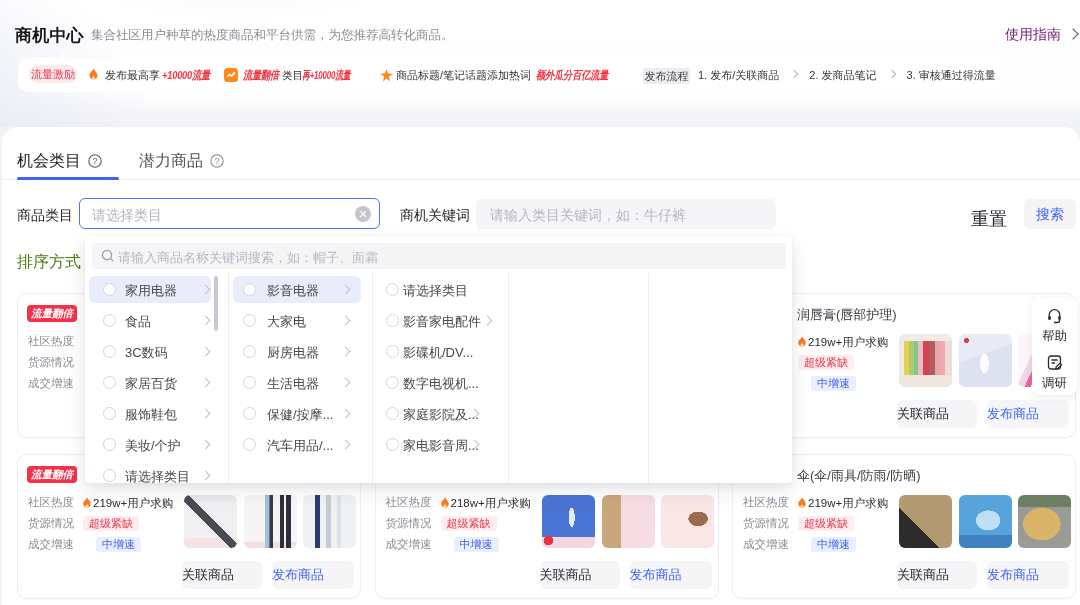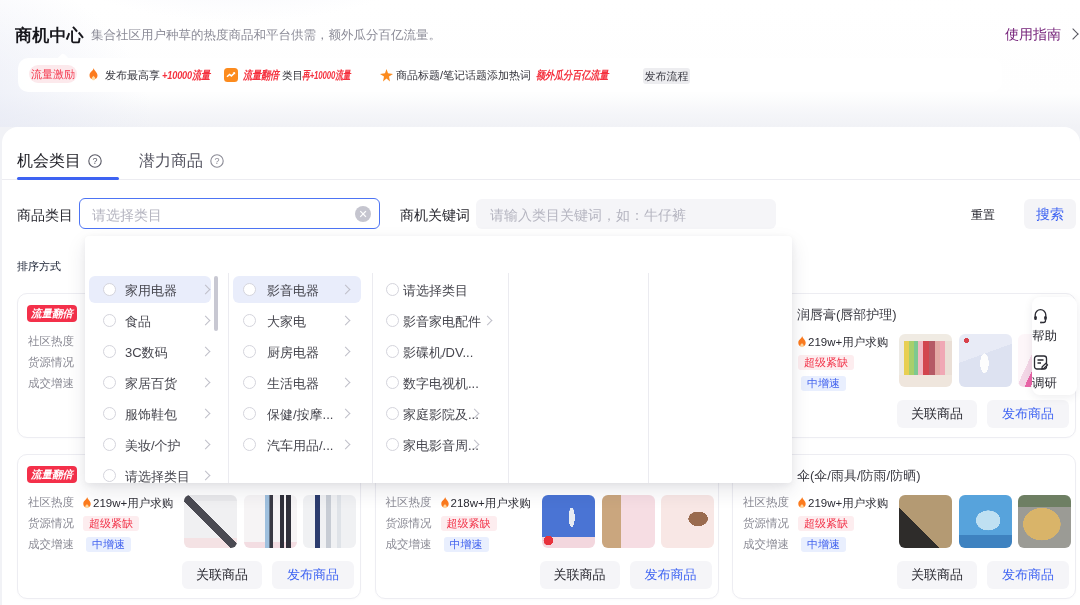--- a/index.html
+++ b/index.html
@@ -34,58 +34,58 @@
 #tabline{left:2px;top:179px;width:1078px;height:1px;background:#ececf1}
 #uline{left:17px;top:177px;width:102px;height:3px;background:#3e63f2;border-radius:2px}
 .tab{top:151px;font-size:16px}
 .qicon{display:inline-block;vertical-align:-2px;margin-left:7px}
 
 .flabel{font-size:14px;color:#26262e;top:207px}
 #sel{left:79px;top:198px;width:301px;height:31px;border:1px solid #4d74f4;border-radius:6px;background:#fff;box-sizing:border-box}
 .ph{font-size:14px;color:#b5b5c0}
 #clr{left:355px;top:206px;width:16px;height:16px;border-radius:50%;background:#c5c5cf;color:#fff;font-size:11px;line-height:16px;text-align:center}
 #inp2{left:476px;top:199px;width:300px;height:30px;background:#f5f5f8;border-radius:6px}
-#btn-reset{left:971px;top:207px;font-size:12px;color:#26262e}
+#btn-reset{left:971px;top:207px;font-size:18px;color:#26262e}
 #btn-search{left:1024px;top:199px;width:52px;height:30px;background:#f4f4f7;border-radius:6px;color:#3e63f2;font-size:14px;line-height:30px;text-align:center}
-#sortlab{left:17px;top:259px;font-size:11px;color:#0f172a}
+#sortlab{left:17px;top:252px;font-size:16px;color:#4d7c0f}
 
 .card{position:absolute;width:344px;height:145px;background:#fff;border:1px solid #ededf2;border-radius:10px;box-sizing:border-box;box-shadow:0 1px 3px rgba(50,50,80,.02)}
 .badge{position:absolute;left:9px;top:11px;width:50px;height:17px;background:#f4304a;border-radius:4px;color:#fff;font-size:10.5px;line-height:17px;text-align:center;font-style:italic;font-weight:700}
 .ctitle{position:absolute;left:64px;top:12px;font-size:13px;color:#3a3a42;white-space:nowrap}
 .lab{position:absolute;left:10px;font-size:11.5px;color:#8a8a94;white-space:nowrap}
 .val{position:absolute;left:64px;top:41px;font-size:11.5px;color:#2b2b33;font-weight:500;white-space:nowrap}
 .flame{display:inline-block;vertical-align:-2px;margin-right:1px}
 .pr{position:absolute;left:65px;top:61px;height:15px;padding:0 6px;background:#fdedef;color:#f2354b;font-size:11px;line-height:15px;border-radius:3px;white-space:nowrap}
-.pb{position:absolute;left:68px;top:82px;height:15px;padding:0 6px;background:#e9effe;color:#4061ee;font-size:11px;line-height:15px;border-radius:3px;white-space:nowrap}
+.pb{position:absolute;left:78px;top:82px;height:15px;padding:0 6px;background:#e9effe;color:#4061ee;font-size:11px;line-height:15px;border-radius:3px;white-space:nowrap}
 .thumb{position:absolute;top:40px;width:53px;height:53px;border-radius:6px;overflow:hidden}
 .th1{left:166px}.th2{left:226px}.th3{left:285px}
-.btn{position:absolute;top:106px;height:28px;background:#f5f5f8;border-radius:6px;font-size:13px;line-height:28px;text-align:center;color:#26262e}
+.btn{position:absolute;top:106px;height:28px;background:#f5f5f8;border-radius:6px;font-size:13px;line-height:28px;text-align:left;color:#26262e}
 .btn.b1{left:164px;width:80px}
 .btn.b2{left:254px;width:82px;color:#3e63f2}
 
 #panel{left:85px;top:236px;width:707px;height:247px;background:#fff;border-radius:4px;
  box-shadow:0 8px 20px rgba(31,31,56,.10),0 2px 6px rgba(31,31,56,.06);overflow:hidden}
 #psearch{position:absolute;left:7px;top:7px;width:694px;height:26px;background:#f5f5f8;border-radius:4px;box-sizing:border-box}
 #psearch span{position:absolute;left:26px;top:6px;font-size:13px;color:#b6b6c1}
 .csep{position:absolute;top:37px;bottom:0;width:1px;background:#ebebf0}
 .item{position:absolute;height:27px;border-radius:6px}
 .item .radio{position:absolute;left:14px;top:7px;width:13px;height:13px;border:1px solid #d4d4dc;border-radius:50%;background:#fff;box-sizing:border-box}
 .item .itxt{position:absolute;left:36px;top:6px;font-size:13px;color:#46464e;white-space:nowrap}
 .item .ichev{position:absolute;top:10px;width:6px;height:6px;border-top:1.4px solid #bfbfc9;border-right:1.4px solid #bfbfc9;transform:rotate(45deg)}
 .item.sel{background:#e9edfb}
 #pscroll{position:absolute;left:129px;top:40px;width:4px;height:55px;background:#c8c8d2;border-radius:2px}
 
-#tbar{left:1032px;top:297px;width:45px;height:98px;background:#fff;border-radius:8px;box-shadow:0 2px 10px rgba(31,31,56,.08);text-align:left}
+#tbar{left:1032px;top:297px;width:45px;height:98px;background:#fff;border-radius:8px;box-shadow:0 2px 10px rgba(31,31,56,.08);text-align:center}
 #tbar .tt{font-size:12.5px;color:#26262e}
 </style>
 </head>
 <body>
 <div class="abs" id="hdr"></div>
 <div class="abs" id="t1">商机中心</div>
-<div class="abs" id="t2">集合社区用户种草的热度商品和平台供需，额外瓜分百亿流量。</div>
+<div class="abs" id="t2">集合社区用户种草的热度商品和平台供需，为您推荐高转化商品。</div>
 <div class="abs" id="guide">使用指南<span class="chev"></span></div>
 
 <div class="abs" id="banner">
   <div class="notch"></div>
   <span class="bi" id="pill-jl">流量激励</span>
   <svg class="bsvg" style="left:70px;top:10px;width:11px;height:13px" viewBox="0 0 11 13">
       <path fill="#fc7b1e" d="M5.5 0c.4 2.4-4 3.8-4 7.3a4 4 0 0 0 8 0C9.5 4.8 6.8 3.2 5.5 0z"></path>
       <path fill="#ffd79e" d="M5.5 12.2c-1 0-1.8-.8-1.8-1.8 0-1.1 1.1-1.7 1.8-2.7.7 1 1.8 1.6 1.8 2.7 0 1-.8 1.8-1.8 1.8z"></path>
     </svg>
   <span class="bi" style="left:87px">发布最高享</span>
@@ -97,20 +97,21 @@
     </svg>
   <span class="bi" style="left:225px"><span class="redit">流量翻倍</span></span>
   <span class="bi" style="left:264px;font-size:10.5px">类目</span>
   <span class="bi" style="left:284px"><span class="redit" style="transform:scaleX(.68)">再+10000流量</span></span>
   <svg class="bsvg" style="left:362px;top:11px;width:13px;height:13px" viewBox="0 0 13 13">
       <path fill="#fc8b1e" d="M6.5 0l1.5 4.2L13 5l-4 2.6 1 5-3.5-3.1L3 12.6l1-5L0 5l5-.8z"></path>
     </svg>
   <span class="bi" style="left:518px"><span class="redit">额外瓜分百亿流量</span></span>
   <span class="bi" style="left:378px">商品标题/笔记话题添加热词</span>
   <span class="bi" id="pill-fl">发布流程</span>
+  <span class="bi" style="left:680px;font-size:11px">1. 发布/关联商品<span class="stepchev"></span>2. 发商品笔记<span class="stepchev"></span>3. 审核通过得流量</span>
 </div>
 
 <div class="abs" id="ctr"></div>
 <div class="abs" id="tabline"></div>
 <div class="abs" id="uline"></div>
 <div class="abs tab" style="left:17px;font-weight:500;color:#1b1b22">机会类目<svg class="qicon" width="14" height="14" viewBox="0 0 14 14">
       <circle cx="7" cy="7" r="6.2" fill="none" stroke="#5a5a66" stroke-width="1.1"></circle>
       <text x="7" y="10" text-anchor="middle" font-size="9" fill="#5a5a66" font-family="Liberation Sans">?</text>
     </svg></div>
 <div class="abs tab" style="left:139px;color:#53535f">潜力商品<svg class="qicon" width="14" height="14" viewBox="0 0 14 14">
@@ -227,20 +228,27 @@
   <div class="pb">中增速</div>
   <div class="thumb th1" style="background:linear-gradient(45deg,#2e2c2a 0 38%,rgba(0,0,0,0) 38%),linear-gradient(180deg,#b49a73 0 100%)"></div>
   <div class="thumb th2" style="background:radial-gradient(22px 18px at 55% 48%,#bfe0f2 0 55%,rgba(0,0,0,0) 56%),linear-gradient(180deg,#57a3dc 0 75%,#3e82c0 75% 100%)"></div>
   <div class="thumb th3" style="background:linear-gradient(180deg,#6e7f63 0 22%,rgba(0,0,0,0) 22%),radial-gradient(30px 26px at 45% 55%,#d9b469 0 62%,rgba(0,0,0,0) 63%),#9b9b95"></div>
   <div class="btn b1">关联商品</div>
   <div class="btn b2">发布商品</div>
  </div>
   </div>
 
 <div class="abs" id="panel">
+  <div id="psearch">
+      <svg style="position:absolute;left:9px;top:6px" width="14" height="14" viewBox="0 0 14 14">
+        <circle cx="6" cy="6" r="4.6" fill="none" stroke="#9a9aa5" stroke-width="1.2"></circle>
+        <path d="M9.4 9.4l3 3" stroke="#9a9aa5" stroke-width="1.2"></path>
+      </svg>
+      <span>请输入商品名称关键词搜索，如：帽子、面霜</span>
+    </div>
   <div id="pcols">
       <div class="csep" style="left:143px"></div>
       <div class="csep" style="left:287px"></div>
       <div class="csep" style="left:423px"></div>
       <div class="csep" style="left:563px"></div>
       <div class="item sel" style="left:4px;top:40px;width:122px">
     <div class="radio" style="left:14px"></div>
         <div class="itxt" style="left:36px">家用电器</div>
         <div class="ichev" style="left:113px"></div>
       </div>

